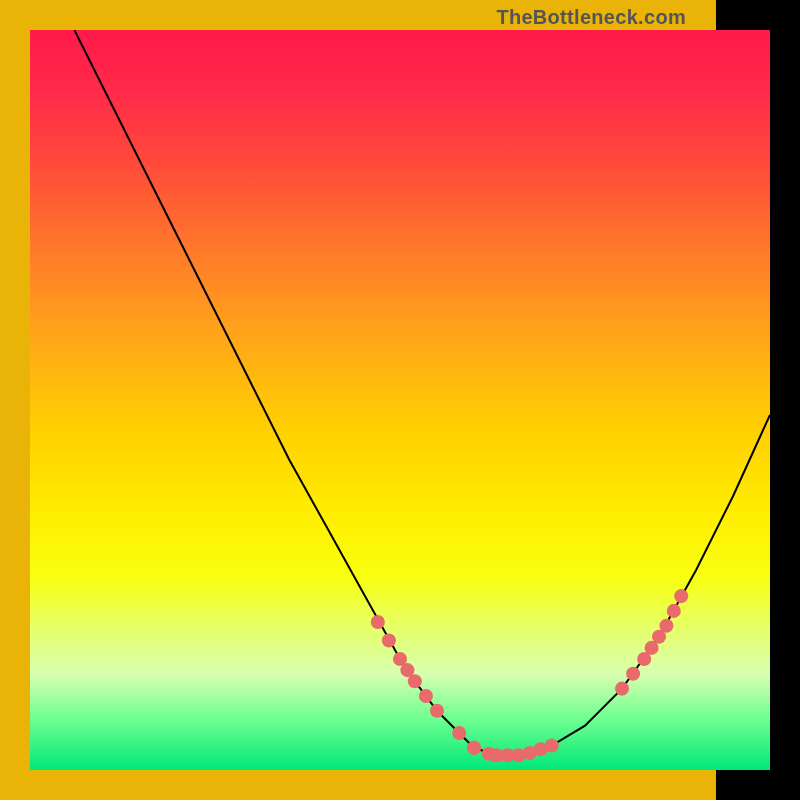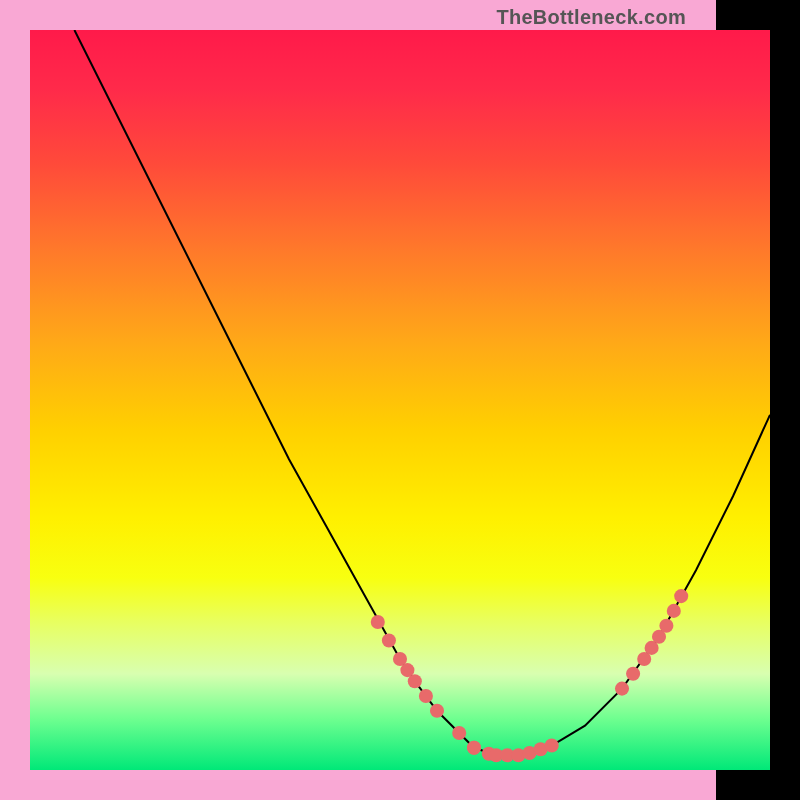--- a/index.html
+++ b/index.html
@@ -1,21 +1,21 @@
 <!DOCTYPE html>
 <html><head>
 <meta charset="utf-8">
 <style>
   * { margin: 0; padding: 0; box-sizing: border-box; }
   html, body { width: 800px; height: 800px; overflow: hidden; background: #000; }
   .chart-container {
     position: relative;
     width: 716px;
     height: 800px;
-    background: #f9a8d4;
+    background: #eab308;
   }
   .plot-area {
     position: absolute;
     left: 30px;
     top: 30px;
     width: 740px;
     height: 740px;
     background: linear-gradient(to bottom,
       #ff1a4a 0%,
       #ff2a4a 8%,

